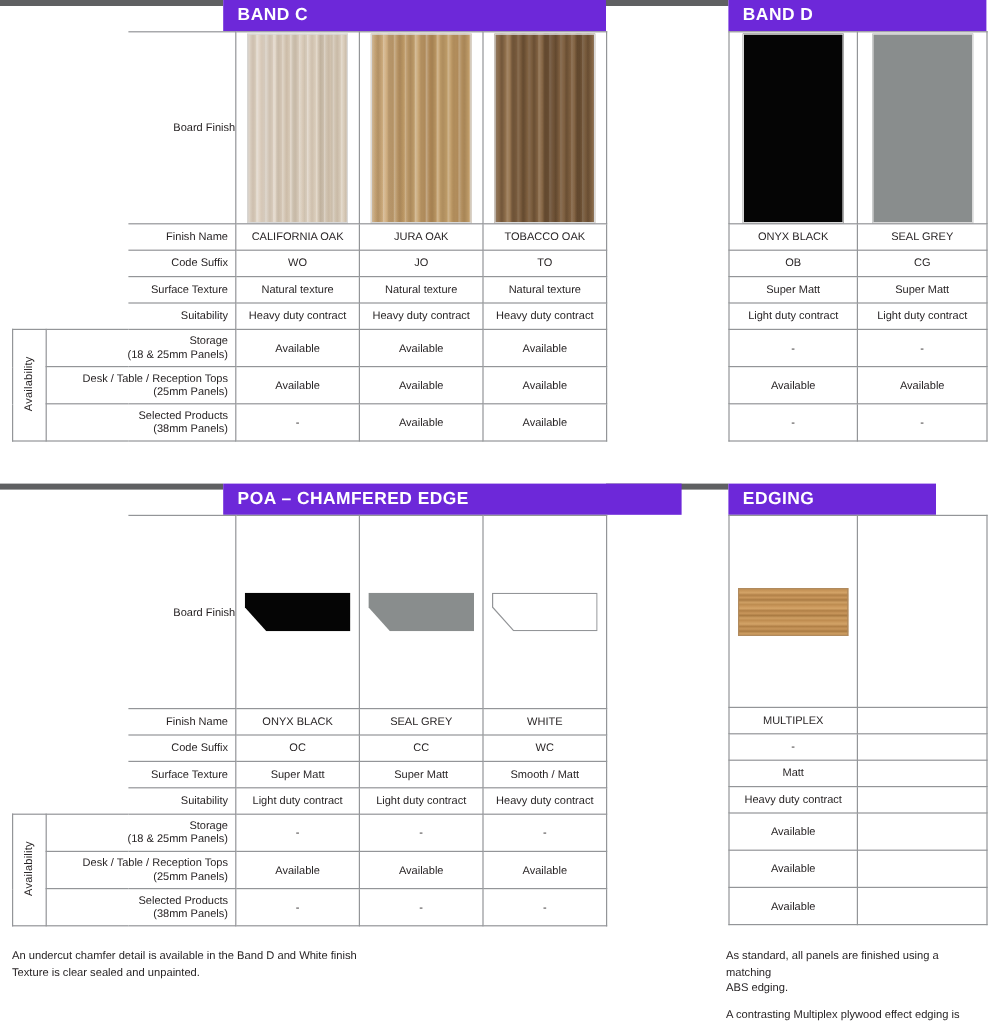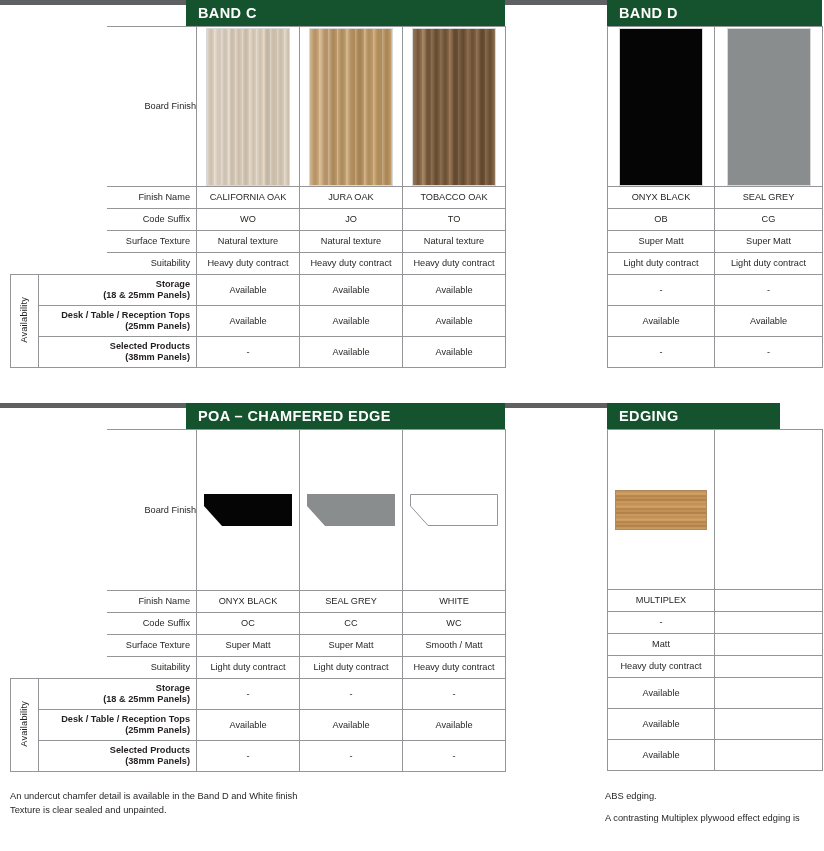--- a/index.html
+++ b/index.html
@@ -10,21 +10,21 @@
     font-family: "Liberation Sans", sans-serif;
     color: #231f20;
     overflow: hidden;
   }
   .page { position: relative; width: 824px; height: 851px; }
 
   
   .bandbar {
     position: absolute;
     height: 26px;
-    background: #14532d;
+    background: #6d28d9;
     color: #ffffff;
     font-size: 14.5px;
     font-weight: bold;
     letter-spacing: 0.4px;
     line-height: 26px;
     padding-left: 12px;
   }
   .topstrip {
     position: absolute;
     top: 0; height: 5px;
@@ -45,21 +45,21 @@
     padding: 0 2px;
     font-size: 9.2px;
     line-height: 11px;
     color: #231f20;
   }
   .tbl td.rowlabel {
     text-align: right;
     padding-right: 6px;
     border-left: none;
   }
-  .tbl td.rowlabel.nested { border-left: 1px solid #939598; font-weight: bold; }
+  .tbl td.rowlabel.nested { border-left: 1px solid #939598; }
   .tbl td.blank { border: none; }
 
   .vertlabel {
     writing-mode: vertical-rl;
     transform: rotate(180deg);
     white-space: nowrap;
     font-size: 9.2px;
     letter-spacing: 0.2px;
   }
 
@@ -283,21 +283,21 @@
       <tr style="height:31px">
         <td>-</td>
         <td>-</td>
       </tr>
     </tbody>
   </table>
 
   <div class="topstrip" style="top:403px; left:0; width:186px;"></div>
   <div class="topstrip" style="top:403px; left:505px; width:102px;"></div>
 
-  <div class="bandbar" style="left:186px; top:403px; width:319px;">
+  <div class="bandbar" style="left:186px; top:403px; width:382px;">
     <span>POA – CHAMFERED EDGE</span>
   </div>
 
   <div class="bandbar" style="left:607px; top:403px; width:173px;">
     <span>EDGING</span>
   </div>
 
   <table class="tbl" style="left:10px; top:429px; width:495px;">
     <colgroup>
       <col style="width:28px">
@@ -443,18 +443,19 @@
       </tr>
     </tbody>
   </table>
 
   <div class="note" style="left:10px; top:790px; width:400px;">
     <p>An undercut chamfer detail is available in the Band D and White finish</p>
     <p>Texture is clear sealed and unpainted.</p>
   </div>
 
   <div class="note" style="left:605px; top:790px; width:215px;">
+    <p>As standard, all panels are finished using a matching</p>
     <p>ABS edging.</p>
     <p class="gap">A contrasting Multiplex plywood effect edging is</p>
 
   </div>
 
 </div>
 
 </body></html>

